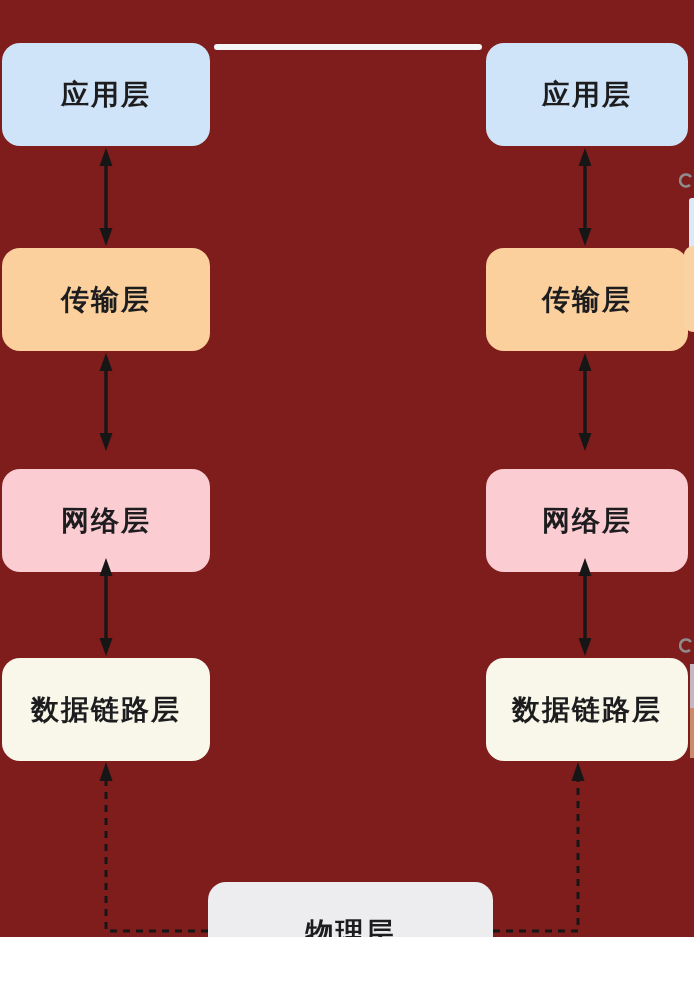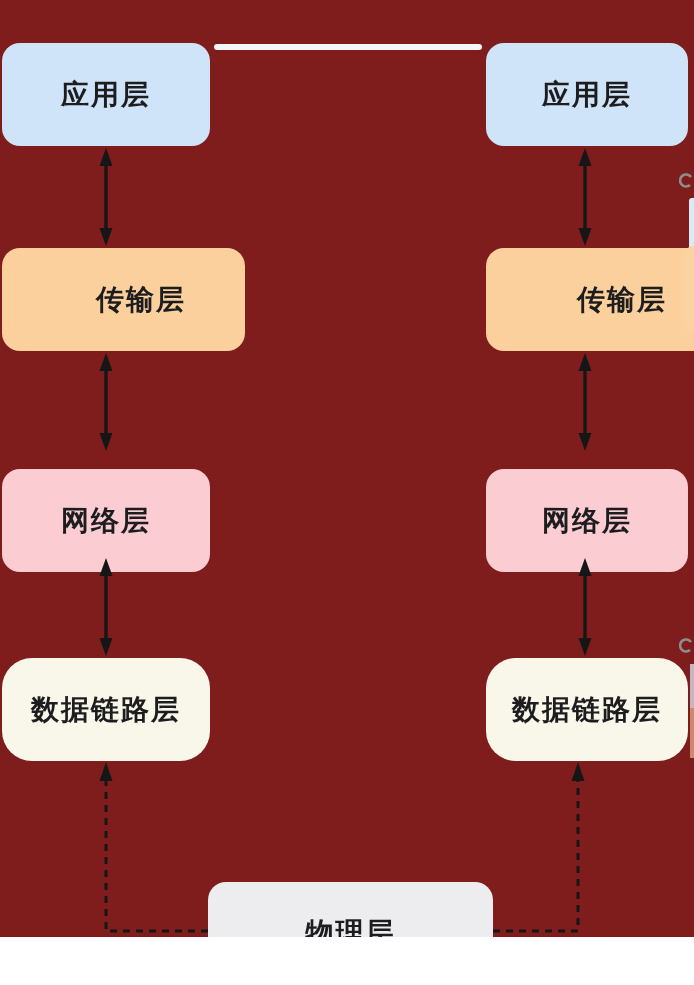--- a/index.html
+++ b/index.html
@@ -7,21 +7,21 @@
     position:relative;width:694px;height:937px;background:#7f1d1d;overflow:hidden;
     font-family:"Liberation Sans","DejaVu Sans",sans-serif;
   }
   .layer-box{
     position:absolute;height:103px;border-radius:18px;
     display:flex;align-items:center;justify-content:center;
     font-size:28px;font-weight:600;color:#1d1d1f;letter-spacing:2px;
   }
   .col-left{left:2px;width:208px;}
   .col-right{left:486px;width:202px;}
-  .r0{top:43px;}.r1{top:248px;padding-left:35px;}.r2{top:453px;margin-top:16px;}.r3{top:658px;border-radius:30px;}
+  .r0{top:43px;}.r1{top:248px;}.r2{top:453px;margin-top:16px;}.r3{top:658px;}
   .physical-box{
     position:absolute;left:208px;top:882px;width:285px;height:102px;border-radius:18px;
     display:flex;align-items:center;justify-content:center;
     font-size:28px;font-weight:600;color:#1d1d1f;letter-spacing:2px;
   }
   .varrow{position:absolute;width:22px;height:100px;}
   .ax-left{left:95px;}
   .ax-right{left:574px;}
   .g1{top:147px;}.g2{top:352px;}.g3{top:557px;}
   .dashed-overlay{position:absolute;left:0;top:0;pointer-events:none;}

